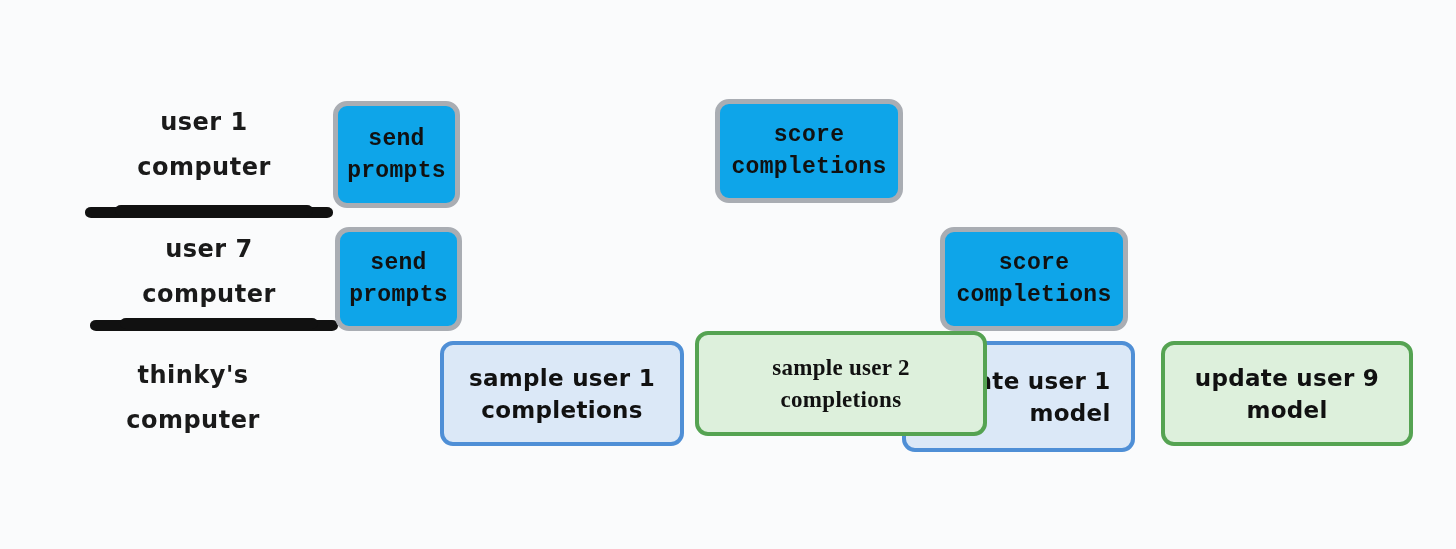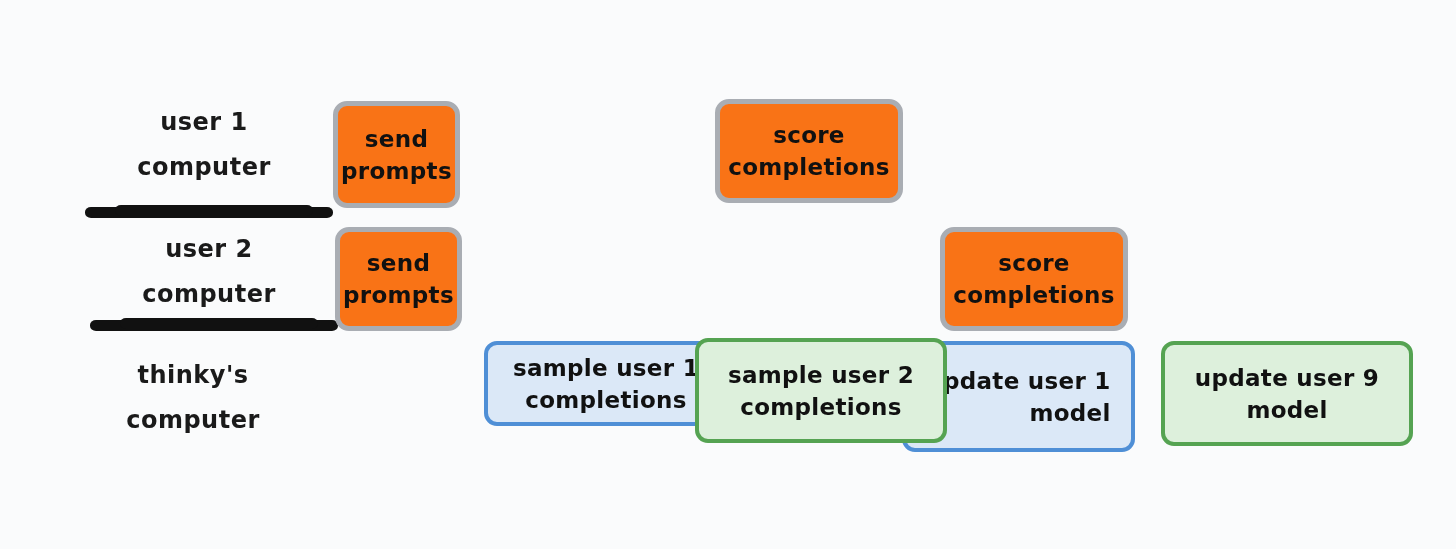--- a/index.html
+++ b/index.html
@@ -64,23 +64,24 @@
     font-size: 23px;
     line-height: 32px;
     color: #111111;
     white-space: pre-line;
     letter-spacing: 0.3px;
     -webkit-font-smoothing: antialiased;
   }
 
   
   .box-grey {
-    background: #f97316;
+    background: #0ea5e9;
     border: 5px solid #a9adb3;
     border-radius: 14px;
+    font-family: Liberation Mono, monospace;
   }
 
   
   .box-blue {
     background: #dbe8f7;
     border: 4px solid #4f8fd6;
     border-radius: 13px;
   }
   .box-green {
     background: #ddf0dc;
@@ -89,21 +90,21 @@
   }
 </style>
 </head>
 <body>
 
 <div id="canvas">
 
   <div class="lane-label" style="left:88px; top:100px; width:232px;">user 1
 computer</div>
 
-  <div class="lane-label" style="left:93px; top:227px; width:232px;">user 2
+  <div class="lane-label" style="left:93px; top:227px; width:232px;">user 7
 computer</div>
 
   <div class="lane-label" style="left:77px; top:353px; width:232px;">thinky's
 computer</div>
 
   <div class="lane-divider" style="left:85px; top:207px; width:248px;"></div>
 
   <div class="lane-divider" style="left:90px; top:320px; width:248px;"></div>
 
   <div class="task-box box-grey" style="left:333px; top:101px; width:127px; height:107px;">send
@@ -111,24 +112,24 @@
 
   <div class="task-box box-grey" style="left:715px; top:99px; width:188px; height:104px;">score
 completions</div>
 
   <div class="task-box box-grey" style="left:335px; top:227px; width:127px; height:104px;">send
 prompts</div>
 
   <div class="task-box box-grey" style="left:940px; top:227px; width:188px; height:104px;">score
 completions</div>
 
-  <div class="task-box box-blue" style="left:484px; top:341px; width:244px; height:85px; z-index:1;">sample user 1
+  <div class="task-box box-blue" style="left:440px; top:341px; width:244px; height:105px; z-index:1;">sample user 1
 completions</div>
 
-  <div class="task-box box-green" style="left:695px; top:338px; width:252px; height:105px; z-index:2;">sample user 2
+  <div class="task-box box-green" style="left:695px; top:331px; width:292px; height:105px; z-index:2;font-family:Liberation Serif, serif;">sample user 2
 completions</div>
 
   <div class="task-box box-blue" style="left:902px; top:341px; width:233px; height:111px; z-index:1;text-align:right;">update user 1
 model</div>
 
   <div class="task-box box-green" style="left:1161px; top:341px; width:252px; height:105px; z-index:2;">update user 9
 model</div>
 
 </div>
 

